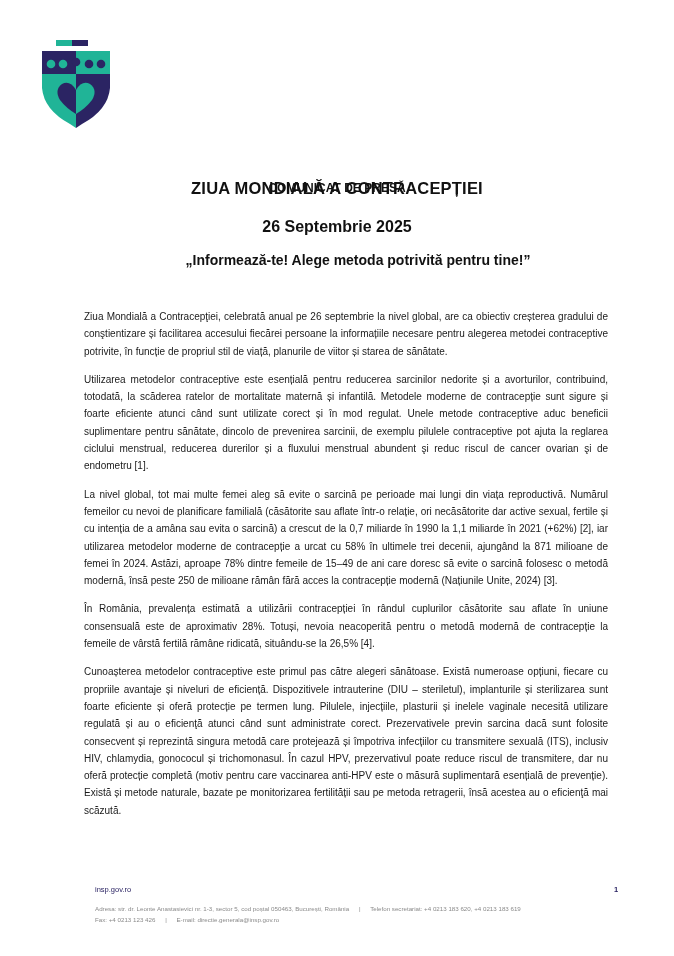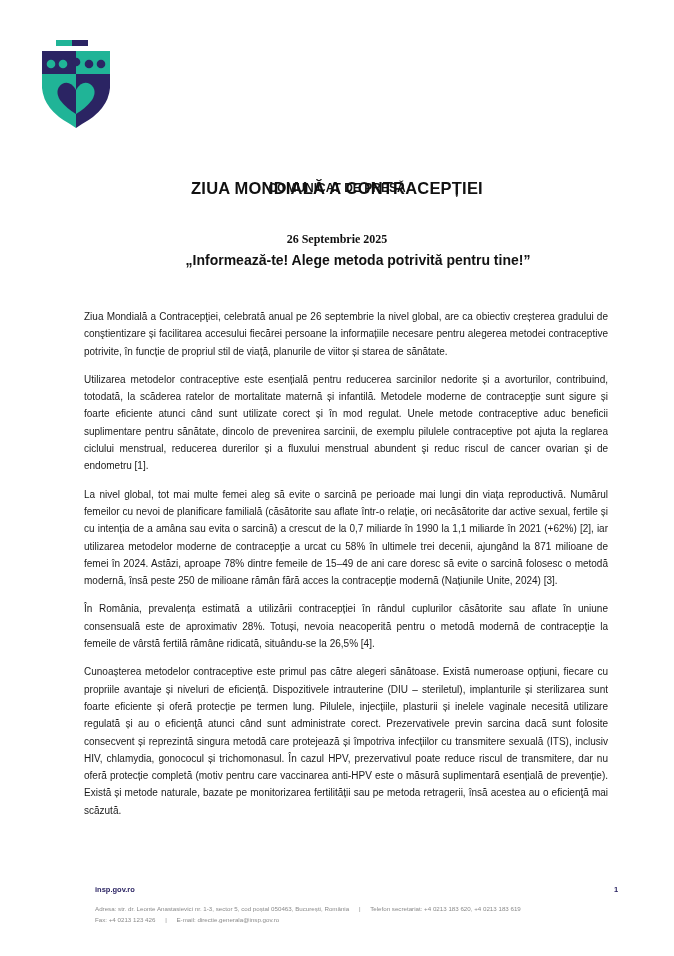--- a/index.html
+++ b/index.html
@@ -6,27 +6,27 @@
   body { width: 674px; height: 956px; position: relative; overflow: hidden;
          font-family: "Liberation Sans", "DejaVu Sans", sans-serif; color: #1a1a1a; }
   .logo { position: absolute; left: 40px; top: 40px; width: 280px; height: 90px; }
   .logo svg { position: absolute; left: 0; top: 0; }
   .logo-text { position: absolute; left: 83px; top: 17px; font-family: "DejaVu Serif", "Liberation Serif", serif;
                font-size: 15.5px; line-height: 17px; color: #2b2463; }
   .logo-text div { white-space: nowrap; }
   .header { position: absolute; left: 0; width: 674px; text-align: center; }
   .kicker { top: 181px; font-size: 12px; font-weight: bold; color: #111; }
   .title { top: 179px; font-size: 16.5px; font-weight: bold; color: #111; letter-spacing: 0.2px; }
-  .date { top: 232px; font-size: 12px; font-weight: bold; color: #111; font-family: Liberation Serif, serif; }
+  .date { top: 218px; font-size: 16px; font-weight: bold; color: #111; }
   .slogan { top: 252px; font-size: 14px; font-weight: bold; color: #111; margin-left: 21px; }
   .body { position: absolute; left: 84px; top: 308px; width: 524px; font-size: 10px; line-height: 17.3px;
           text-align: justify; color: #1a1a1a; }
   .body p { margin: 0 0 11px 0; }
   .footer { position: absolute; left: 95px; top: 885px; width: 540px; }
-  .site { font-size: 7.5px; font-weight: bold; color: #2b2463; }
+  .site { font-size: 7.5px; font-weight: normal; color: #2b2463; }
   .pagenum { position: absolute; left: 519px; top: 0; font-size: 7.5px; font-weight: bold; color: #2b2463; }
   .addr { margin-top: 9px; font-size: 6.2px; color: #8a8a8a; line-height: 11px; white-space: nowrap; }
   .sep { color: #8a8a8a; padding: 0 8px; }
 </style>
 </head>
 <body>
 
 <div class="logo">
   <svg width="72" height="90" viewBox="0 0 72 90">
 

